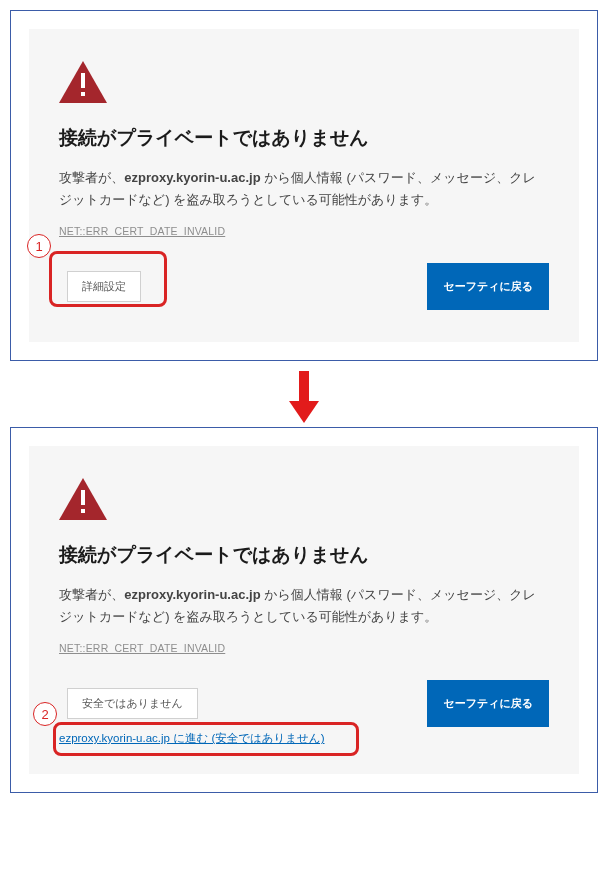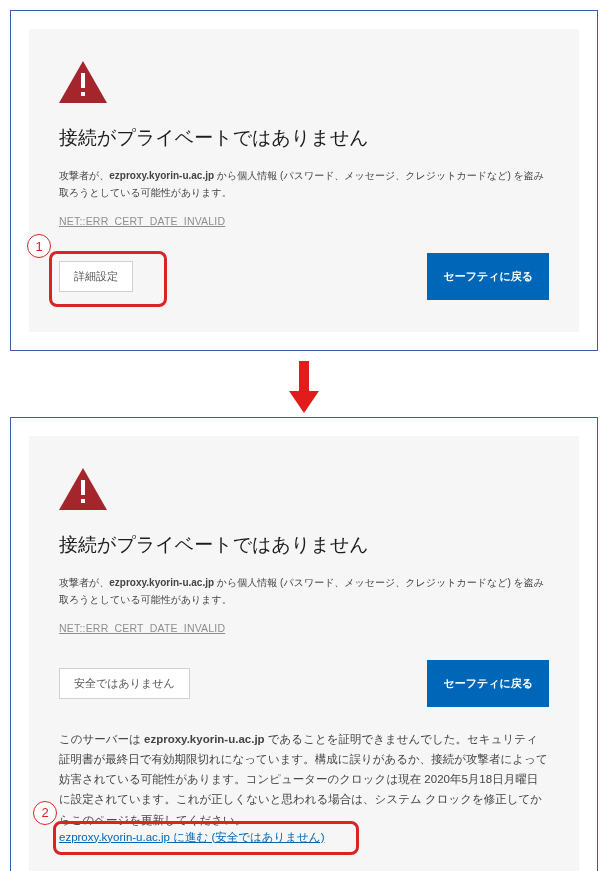--- a/index.html
+++ b/index.html
@@ -23,45 +23,46 @@
     padding: 32px 30px 28px 30px;
     position: relative;
   }
   .tri-icon {
     width: 48px;
     height: 42px;
   }
   .tri-icon svg { display: block; }
   h1.title {
     font-size: 19px;
-    font-weight: 400;
+    font-weight: 700;
     margin: 22px 0 14px 0;
     color: #1b1b1b;
   }
   .body-text {
-    font-size: 10px;
+    font-size: 13px;
     line-height: 1.7;
     color: #444;
     margin: 16px 0 14px 0;
   }
   .body-text b { font-weight: 700; }
   .err-code {
     font-size: 10.5px;
     color: #8e8e8e;
     margin: 0 0 26px 0;
     letter-spacing: .2px;
     text-decoration: underline;
   }
   .btn-row {
     display: flex;
     justify-content: space-between;
     align-items: center;
     flex-wrap: wrap;
     gap: 0;
     margin-bottom: 4px;
+    margin-left: 8px;
   }
   .btn-secondary {
     background: #fff;
     border: 1px solid #d0d0d0;
     color: #555;
     font-size: 11px;
     padding: 7px 14px;
     cursor: pointer;
   }
   .btn-primary {
@@ -169,23 +170,20 @@
       <span>攻撃者が、</span><b>ezproxy.kyorin-u.ac.jp</b><span> から個人情報 (パスワード、メッセージ、クレジットカードなど) を盗み取ろうとしている可能性があります。</span>
     </p>
 
     <p class="err-code">NET::ERR_CERT_DATE_INVALID</p>
 
     <div class="btn-row">
       <button class="btn-secondary">安全ではありません</button>
       <button class="btn-primary">セーフティに戻る</button>
     </div>
 
-    <div class="detail-block">
-      <span>このサーバーは </span><b>ezproxy.kyorin-u.ac.jp</b><span> であることを証明できませんでした。セキュリティ証明書が最終日で有効期限切れになっています。構成に誤りがあるか、接続が攻撃者によって妨害されている可能性があります。コンピューターのクロックは現在 2020年5月18日月曜日 に設定されています。これが正しくないと思われる場合は、システム クロックを修正してからこのページを更新してください。</span>
-    </div>
 
     <a class="proceed-link">ezproxy.kyorin-u.ac.jp に進む (安全ではありません)</a>
 
     
     <div class="callout" style="left:24px; bottom:18px; width:300px; height:28px;"></div>
     <div class="callout-num" style="left:4px; bottom:48px;">2</div>
   </div>
 </div>
 
 </body></html>

